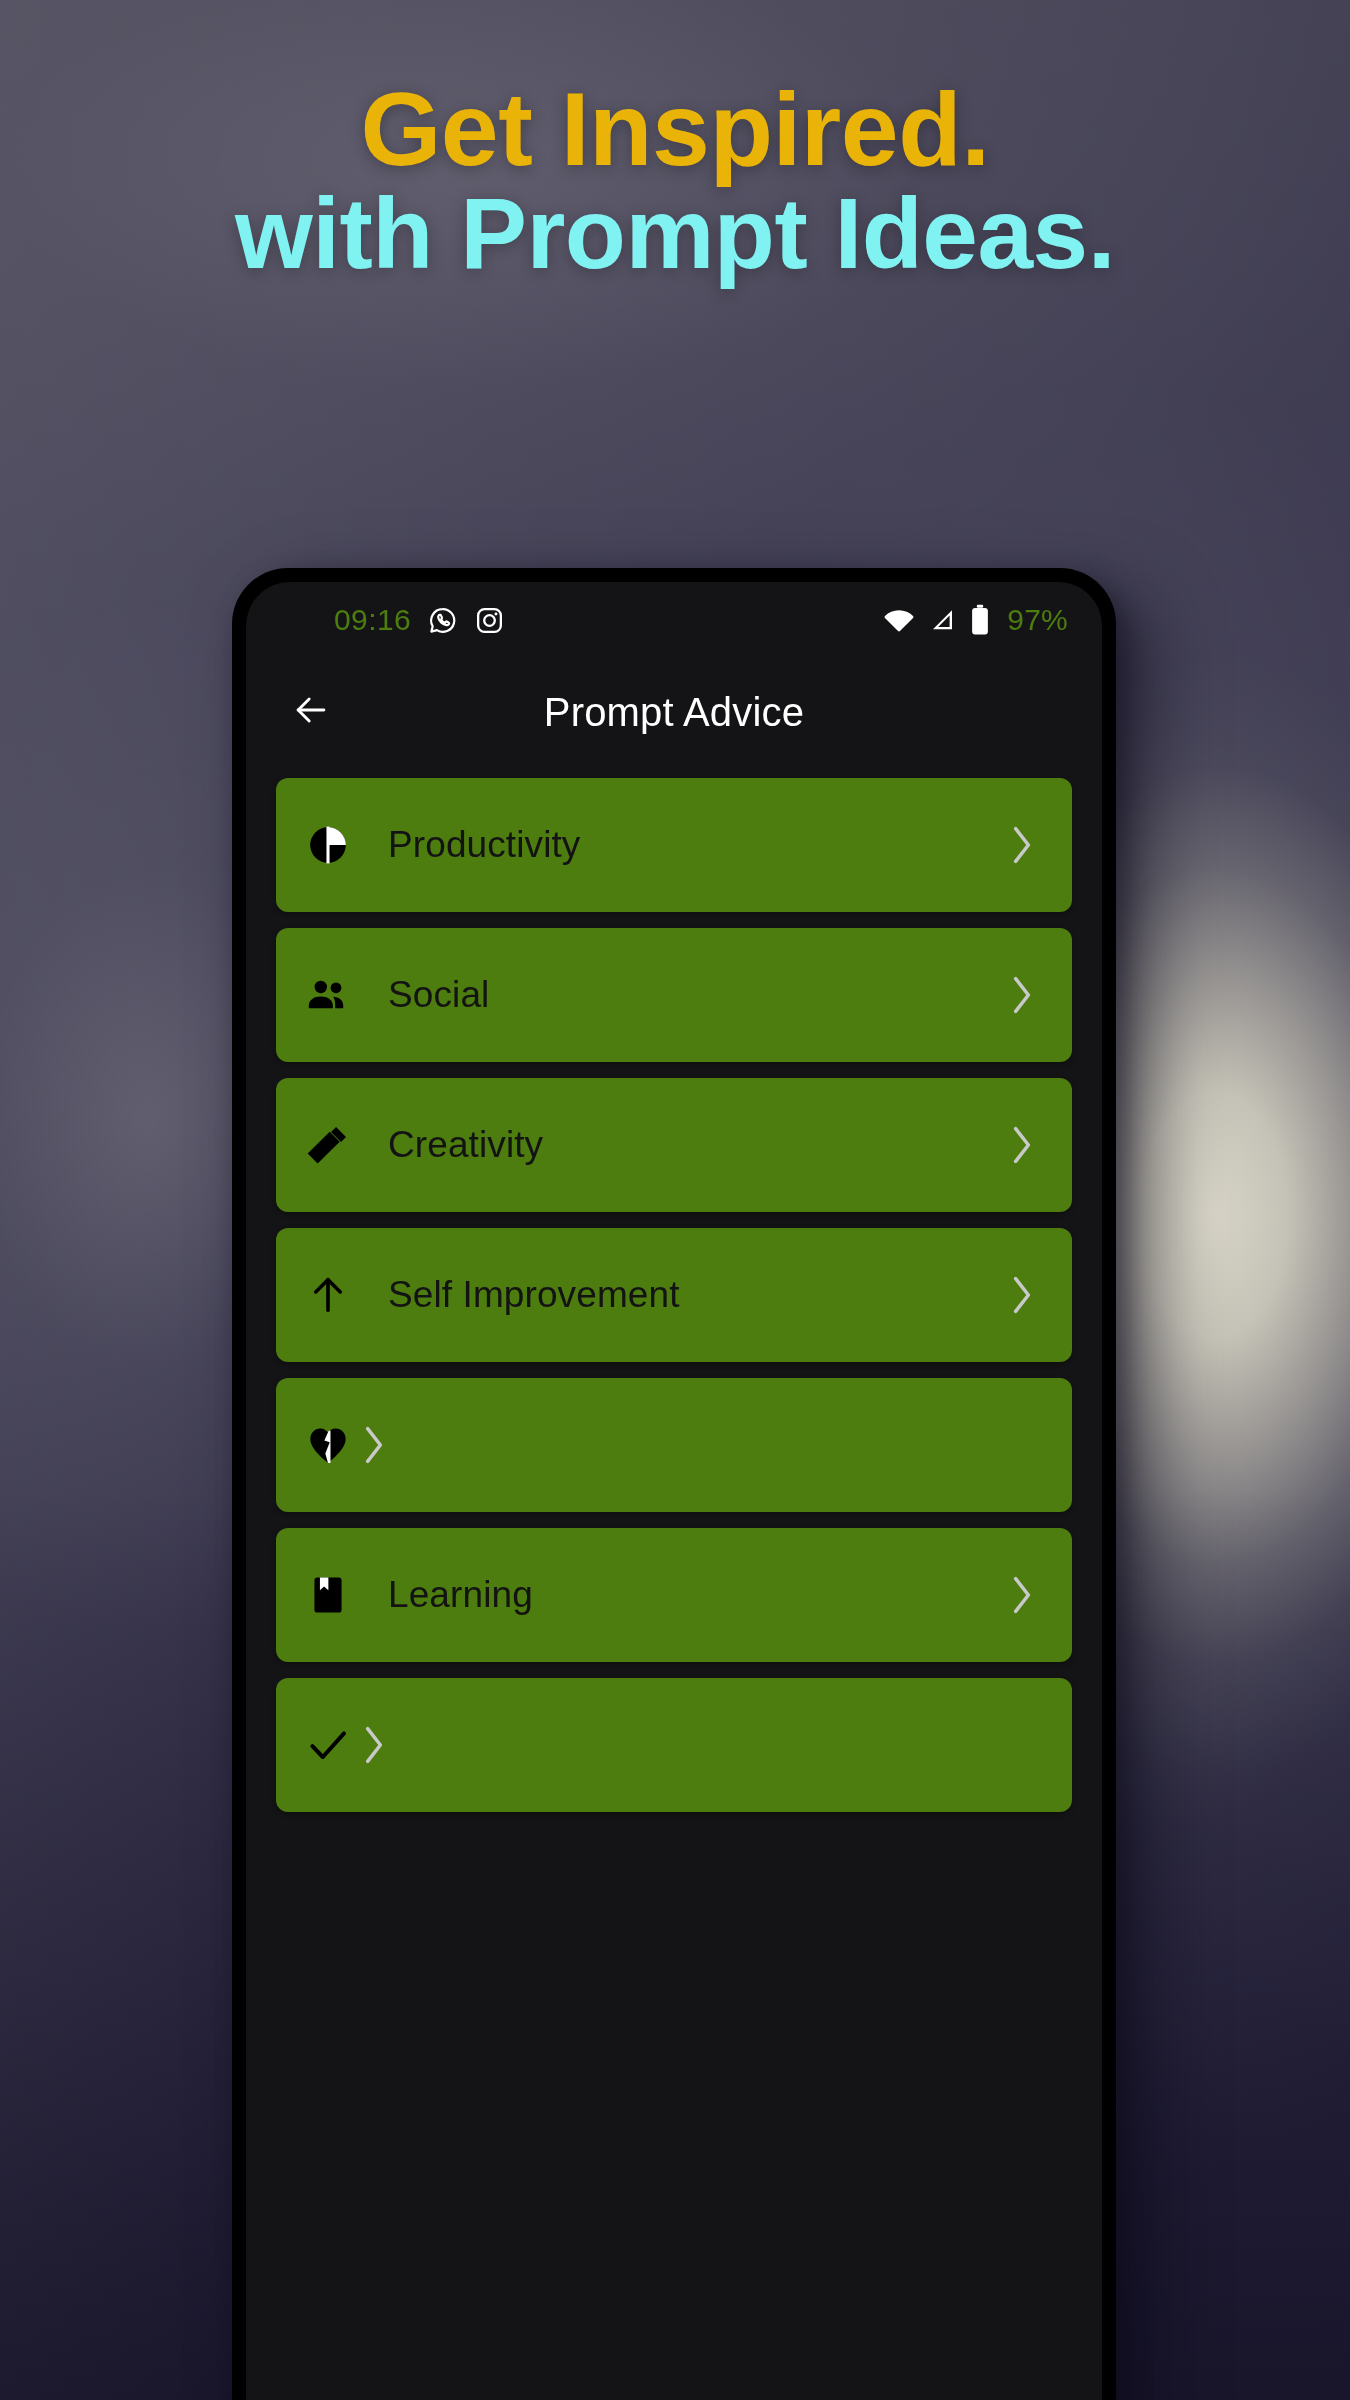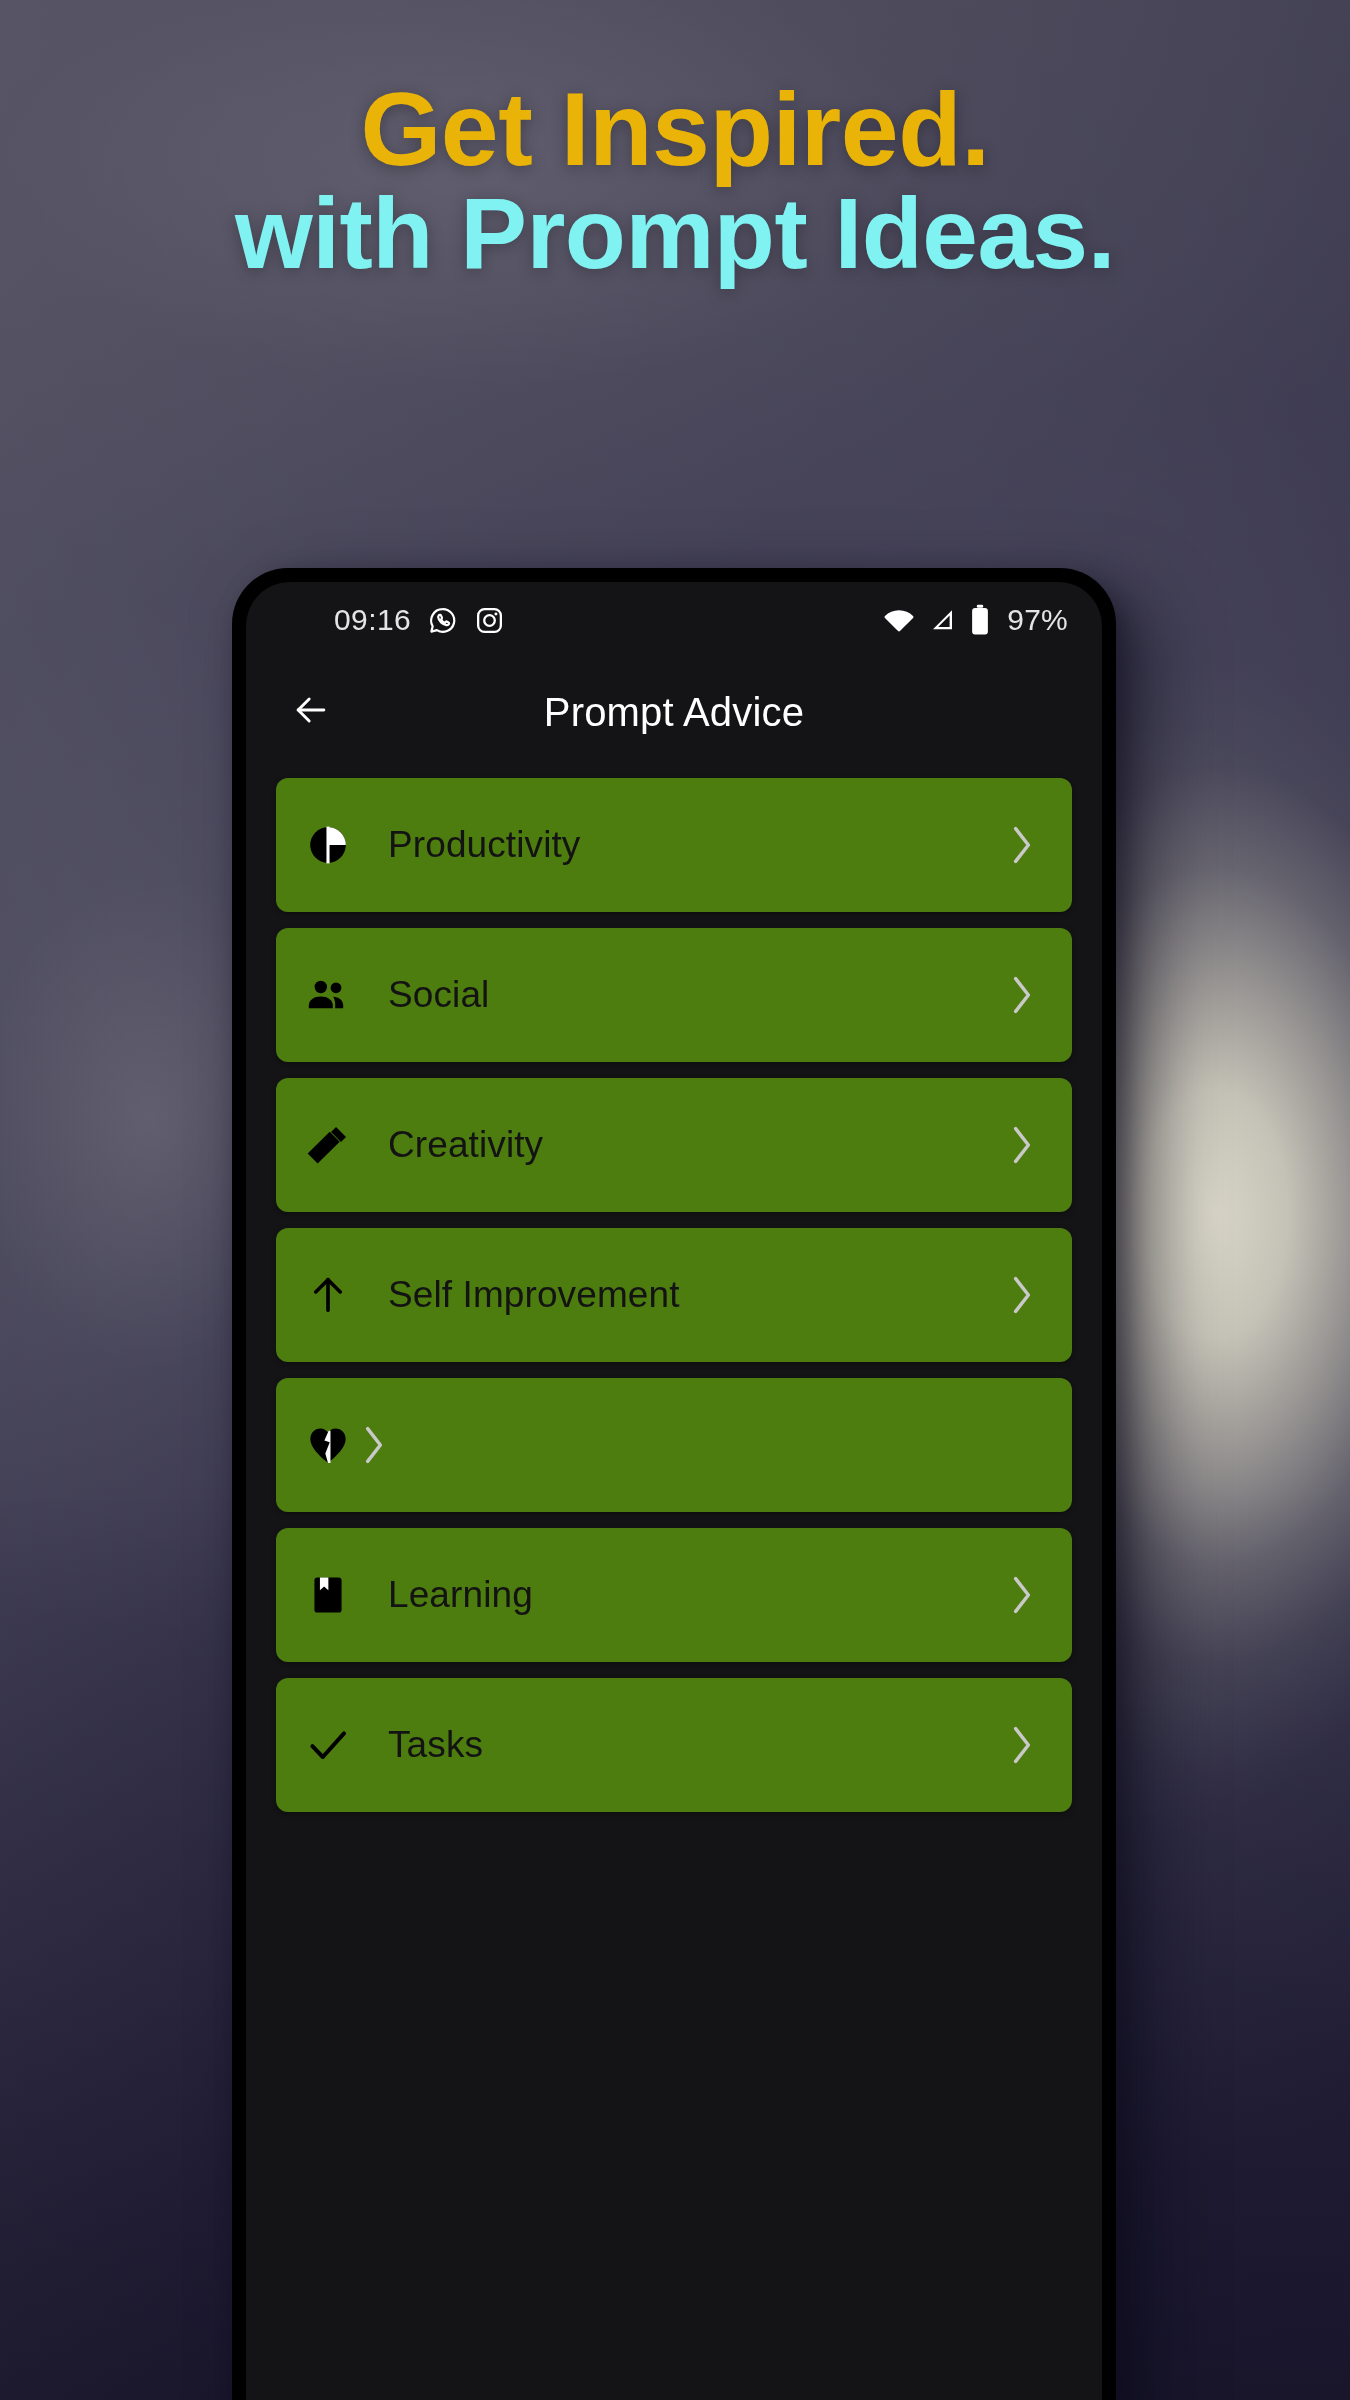--- a/index.html
+++ b/index.html
@@ -129,21 +129,21 @@
     display:flex;
     flex-direction:column;
   }
 
   
   #status-bar {
     height:76px;
     display:flex;
     align-items:center;
     padding:0 34px 0 34px;
-    color:#e5e5e5;
+    color:#4d7c0f;
     flex:0 0 auto;
   }
   #status-left {
     display:flex; align-items:center; gap:16px;
     margin-left:54px;
   }
   #status-time {
     font-size:30px;
     font-weight:500;
     letter-spacing:0.4px;
@@ -391,21 +391,20 @@
             </svg>
           </span>
         </div>
 
         <div class="cat-card">
           <span class="cat-icon">
             <svg width="48" height="48" viewBox="0 0 24 24" fill="none" stroke="#000000" stroke-width="2.0" stroke-linecap="round" stroke-linejoin="round">
               <path d="M4.2 12.6L9.4 18.0L20.0 6.2"></path>
             </svg>
           </span>
-          <span class="cat-label">Tasks</span>
           <span class="cat-chevron">
             <svg width="30" height="40" viewBox="0 0 12 22" fill="none" stroke="currentColor" stroke-width="1.9" stroke-linecap="round" stroke-linejoin="round">
               <path d="M2.5 2 L9.5 11 L2.5 20"></path>
             </svg>
           </span>
         </div>
 
         <div id="list-spacer"></div>
       </div>
 

